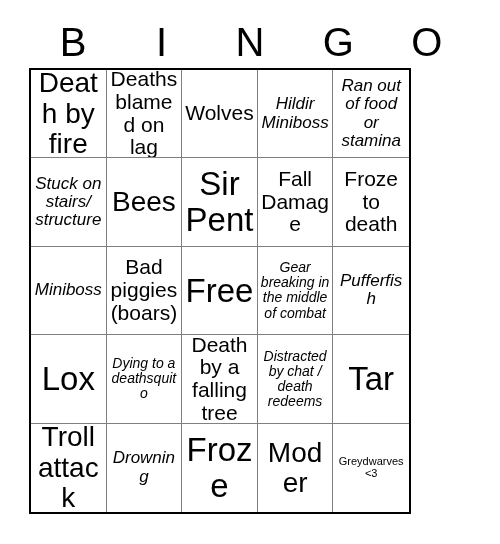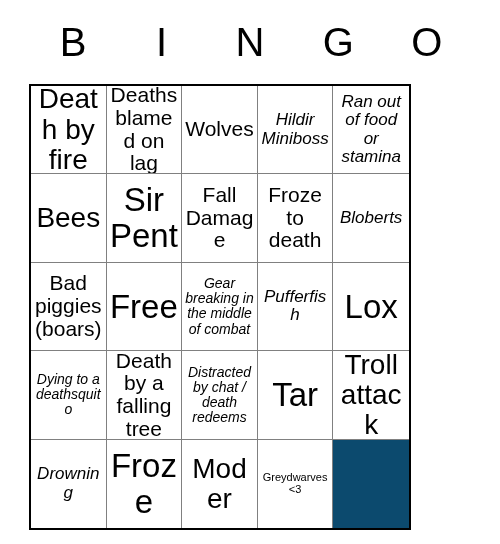--- a/index.html
+++ b/index.html
@@ -44,22 +44,21 @@
     user-select: none;
   }
 
   #grid {
     width: 382px;
     height: 446px;
     border: 2px solid #000000;
     display: grid;
     grid-template-columns: repeat(5, 1fr);
     grid-template-rows: repeat(5, 1fr);
-    background: #0c4a6e;
-    margin-top: 16px;
+    background: #a3a3a3;
   }
 
   .cell {
     border-right: 1px solid #808080;
     border-bottom: 1px solid #808080;
     display: flex;
     align-items: center;
     justify-content: center;
     text-align: center;
     padding: 2px 3px;
@@ -110,34 +109,37 @@
         <span class="cell-text fs-md">Wolves</span>
       </div>
     <div class="cell">
         <span class="cell-text fs-sm">Hildir Miniboss</span>
       </div>
     <div class="cell">
         <span class="cell-text fs-sm">Ran out of food or stamina</span>
       </div>
 
     <div class="cell">
+        <span class="cell-text fs-sm">Stuck on stairs/ structure</span>
+      </div>
+    <div class="cell">
         <span class="cell-text fs-lg">Bees</span>
       </div>
     <div class="cell">
         <span class="cell-text fs-xl">Sir Pent</span>
       </div>
     <div class="cell">
         <span class="cell-text fs-md">Fall Damage</span>
       </div>
     <div class="cell">
         <span class="cell-text fs-md">Froze to death</span>
       </div>
 
     <div class="cell">
-        <span class="cell-text fs-sm">Bloberts</span>
+        <span class="cell-text fs-sm">Miniboss</span>
       </div>
     <div class="cell">
         <span class="cell-text fs-md">Bad piggies (boars)</span>
       </div>
     <div class="cell">
         <span class="cell-text fs-xl">Free</span>
       </div>
     <div class="cell">
         <span class="cell-text fs-xs">Gear breaking in the middle of combat</span>
       </div>

